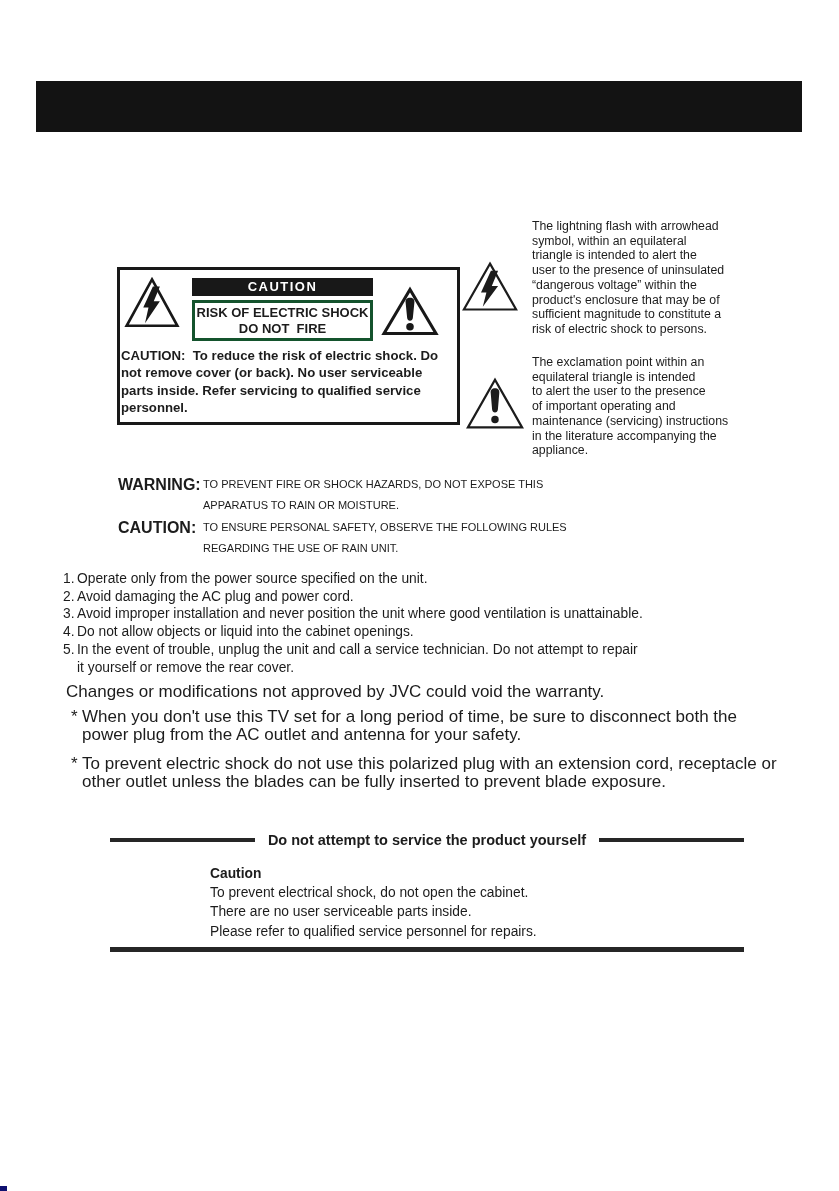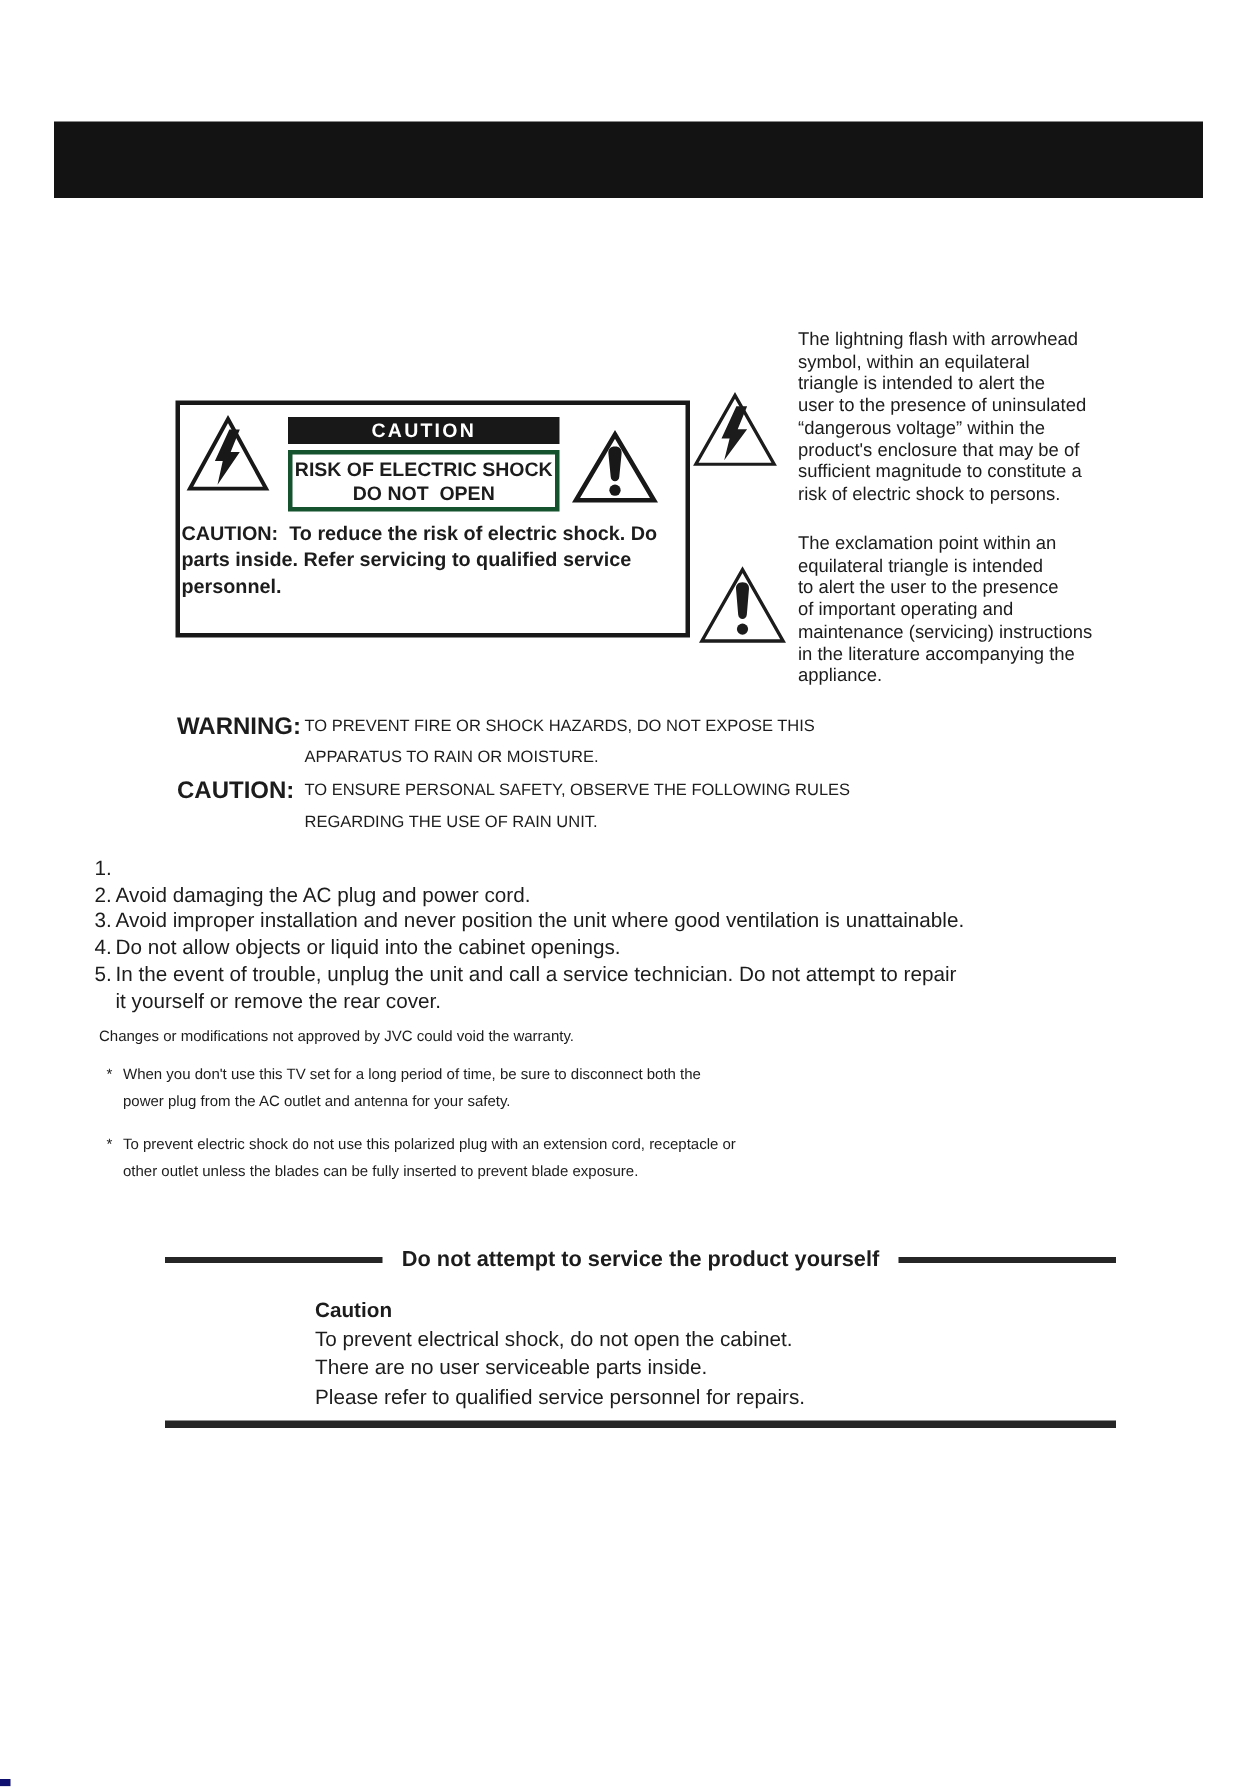--- a/index.html
+++ b/index.html
@@ -25,21 +25,21 @@
   .side-note{font-size:12.3px;line-height:14.7px;width:230px;}
 
   
   .warn-label{font-weight:bold;font-size:16px;line-height:21px;}
   .warn-lines{font-size:11px;line-height:21px;}
 
   
   .rules{left:63px;top:570px;font-size:13.8px;line-height:17.7px;}
   .rule{display:flex;}
   .rule .num{width:14px;flex:none;}
-  .note-par{font-size:10px;line-height:18px;}
+  .note-par{font-size:17px;line-height:18px;}
   .star-row{display:flex;}
   .star-row .marker{width:11px;flex:none;}
 
   
   .svc-title-row{left:110px;top:832px;width:634px;display:flex;align-items:center;text-align:center;}
   .svc-rule{height:4px;background:#262626;flex:1;}
   .svc-title{flex:none;margin:0 13px;font-weight:bold;font-size:14.5px;white-space:pre;}
   .svc-text{left:210px;top:864px;font-size:13.8px;line-height:19.2px;}
   .svc-text .hd{font-weight:bold;}
   .svc-bottom-rule{left:110px;top:947px;width:634px;height:5px;background:#262626;}
@@ -56,29 +56,30 @@
   <div class="abs header-bar"></div>
 
   <div class="abs caution-box">
     <svg class="tri" style="left:4px;top:4px;" width="56" height="58" viewBox="0 0 64 62">
       <polygon points="32,4 61,57 3,57" fill="none" stroke="#181818" stroke-width="3"></polygon>
       <polygon points="33,12 22,36 28,36 24,54 41,29 34,29 41,12" fill="#181818"></polygon>
     </svg>
     <div class="caution-label">CAUTION</div>
     <div class="risk-box">
       <span class="line">RISK OF ELECTRIC SHOCK</span>
-      <span class="line">DO NOT  OPEN</span>
+      <span class="line">DO NOT  FIRE</span>
     </div>
     <svg class="tri" style="left:261px;top:16px;" width="58" height="52" viewBox="0 0 64 58">
       <polygon points="32,4 61,53 3,53" fill="none" stroke="#181818" stroke-width="3.4"></polygon>
       <path d="M32 13 C35.4 13 37.3 15 36.9 18.4 L35.2 35.5 C35 37.6 33.7 38.8 32 38.8 C30.3 38.8 29 37.6 28.8 35.5 L27.1 18.4 C26.7 15 28.6 13 32 13 Z" fill="#181818"></path>
       <circle cx="32" cy="45.5" r="4.2" fill="#181818"></circle>
     </svg>
     <div class="caution-body">
       <span class="line">CAUTION:  To reduce the risk of electric shock. Do</span>
+      <span class="line">not remove cover (or back). No user serviceable</span>
       <span class="line">parts inside. Refer servicing to qualified service</span>
       <span class="line">personnel.</span>
     </div>
   </div>
 
   <svg class="tri" style="left:461px;top:260px;" width="58" height="54" viewBox="0 0 64 60">
     <polygon points="32,4 61,55 3,55" fill="none" stroke="#1c1c1c" stroke-width="2.4"></polygon>
     <polygon points="33,12 22,36 28,36 24,52 41,29 34,29 41,12" fill="#1c1c1c"></polygon>
   </svg>
   <div class="abs side-note" style="left:532px;top:219px;">
@@ -114,20 +115,23 @@
   </div>
   <div class="abs warn-label" style="left:118px;top:517px;">CAUTION:</div>
   <div class="abs warn-lines" style="left:203px;top:517px;">
     <span class="line">TO ENSURE PERSONAL SAFETY, OBSERVE THE FOLLOWING RULES</span>
     <span class="line">REGARDING THE USE OF RAIN UNIT.</span>
   </div>
 
   <div class="abs rules">
     <div class="rule">
       <span class="num">1.</span>
+      <span>
+          <span class="line">Operate only from the power source specified on the unit.</span>
+        </span>
     </div>
     <div class="rule">
       <span class="num">2.</span>
       <span>
           <span class="line">Avoid damaging the AC plug and power cord.</span>
         </span>
     </div>
     <div class="rule">
       <span class="num">3.</span>
       <span>

